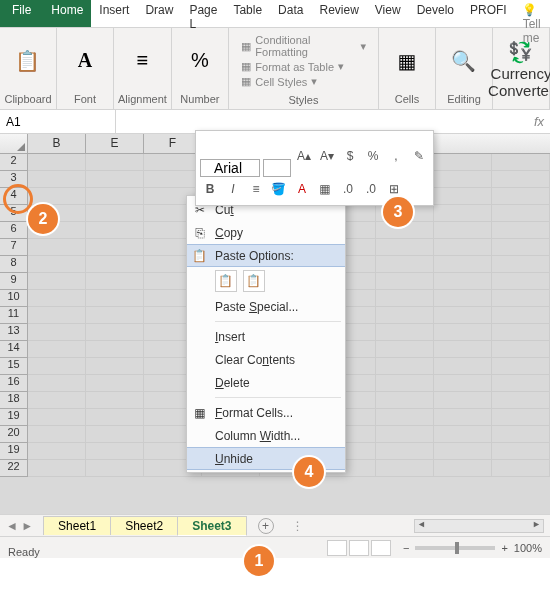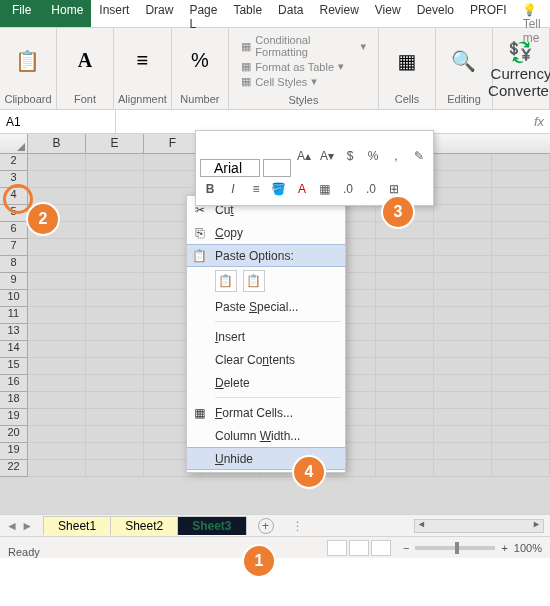--- a/index.html
+++ b/index.html
@@ -39,21 +39,21 @@
 .context-menu { position: absolute; top: 195px; left: 186px; width: 160px; background: #fcfcfc; border: 1px solid #c8c8c8; box-shadow: 2px 2px 8px rgba(0,0,0,0.25); z-index: 9; padding: 2px 0; }
 .menu-item { display: flex; align-items: center; height: 23px; padding: 0 8px 0 28px; font-size: 12px; color: #333; position: relative; }
 .menu-item.highlighted { background: #d5e1f2; border-top: 1px solid #a8c0e0; border-bottom: 1px solid #a8c0e0; height: 23px; }
 .menu-icon { position: absolute; left: 5px; width: 16px; height: 16px; display: flex; align-items: center; justify-content: center; font-size: 12px; }
 .menu-sep { height: 1px; background: #e0e0e0; margin: 3px 4px 3px 28px; }
 .paste-icons { display: flex; gap: 6px; padding: 3px 0 3px 28px; }
 .paste-icon-btn { width: 22px; height: 22px; border: 1px solid #ccc; background: #fff; display: flex; align-items: center; justify-content: center; }
 .sheet-tabs { display: flex; height: 22px; background: #f3f2f1; border-top: 1px solid #d4d4d4; align-items: center; padding: 0 6px; }
 .nav-arrows { display: flex; gap: 4px; margin-right: 10px; color: #888; }
 .sheet-tab { padding: 2px 14px; font-size: 12px; border: 1px solid #ccc; border-bottom: none; margin-right: -1px; background: #fef9c3; }
-.sheet-tab.active { background: #0f172a; color: #217346; font-weight: bold; border-bottom: 1px solid #fff; }
+.sheet-tab.active { background: #fef9c3; color: #217346; font-weight: bold; border-bottom: 1px solid #fff; }
 .add-sheet { margin-left: 12px; width: 16px; height: 16px; border: 1px solid #aaa; border-radius: 50%; display: flex; align-items: center; justify-content: center; font-size: 12px; color: #666; }
 .scroll-h { margin-left: auto; height: 14px; width: 130px; background: #e8e8e8; border: 1px solid #ccc; position: relative; }
 .scroll-h::before { content: '◄'; position: absolute; left: 2px; top: -1px; font-size: 9px; color: #666; }
 .scroll-h::after { content: '►'; position: absolute; right: 2px; top: -1px; font-size: 9px; color: #666; }
 .status-bar { display: flex; height: 22px; background: #f3f2f1; border-top: 1px solid #d4d4d4; align-items: center; padding: 0 8px; font-size: 11px; color: #555; }
 .status-text { margin-right: auto; margin-top: 8px; }
 .view-btns { display: flex; gap: 2px; margin-right: 12px; }
 .view-btn { width: 20px; height: 16px; border: 1px solid #ccc; background: #fff; }
 .zoom-ctrl { display: flex; align-items: center; gap: 6px; }
 .zoom-slider { width: 80px; height: 4px; background: #ccc; position: relative; }

